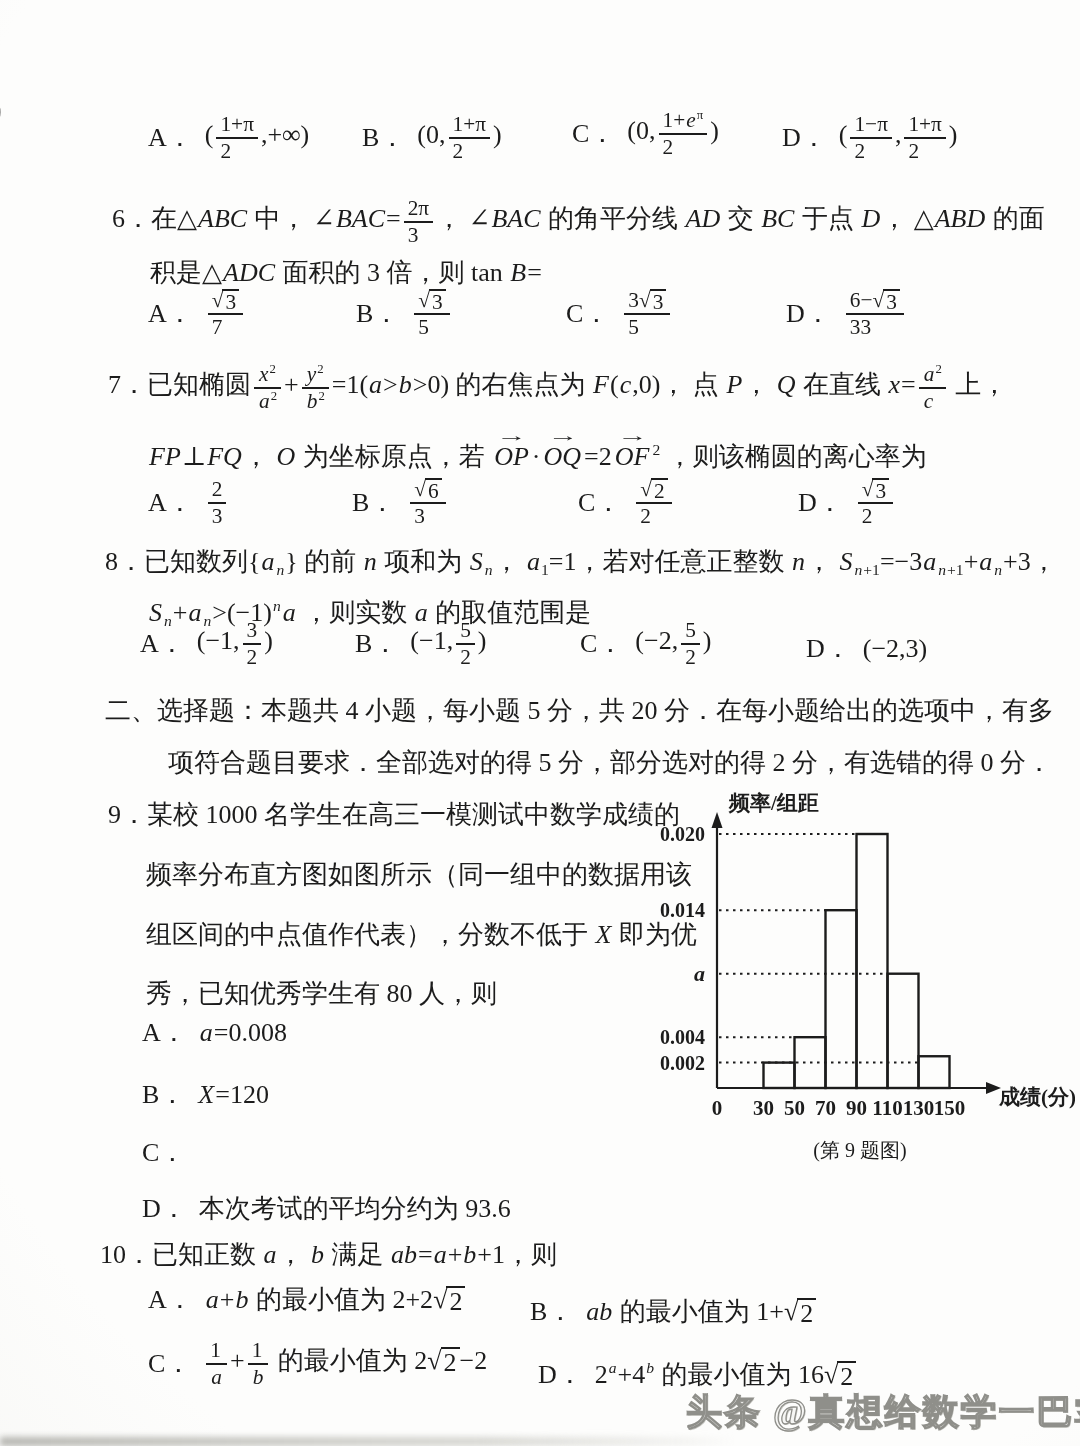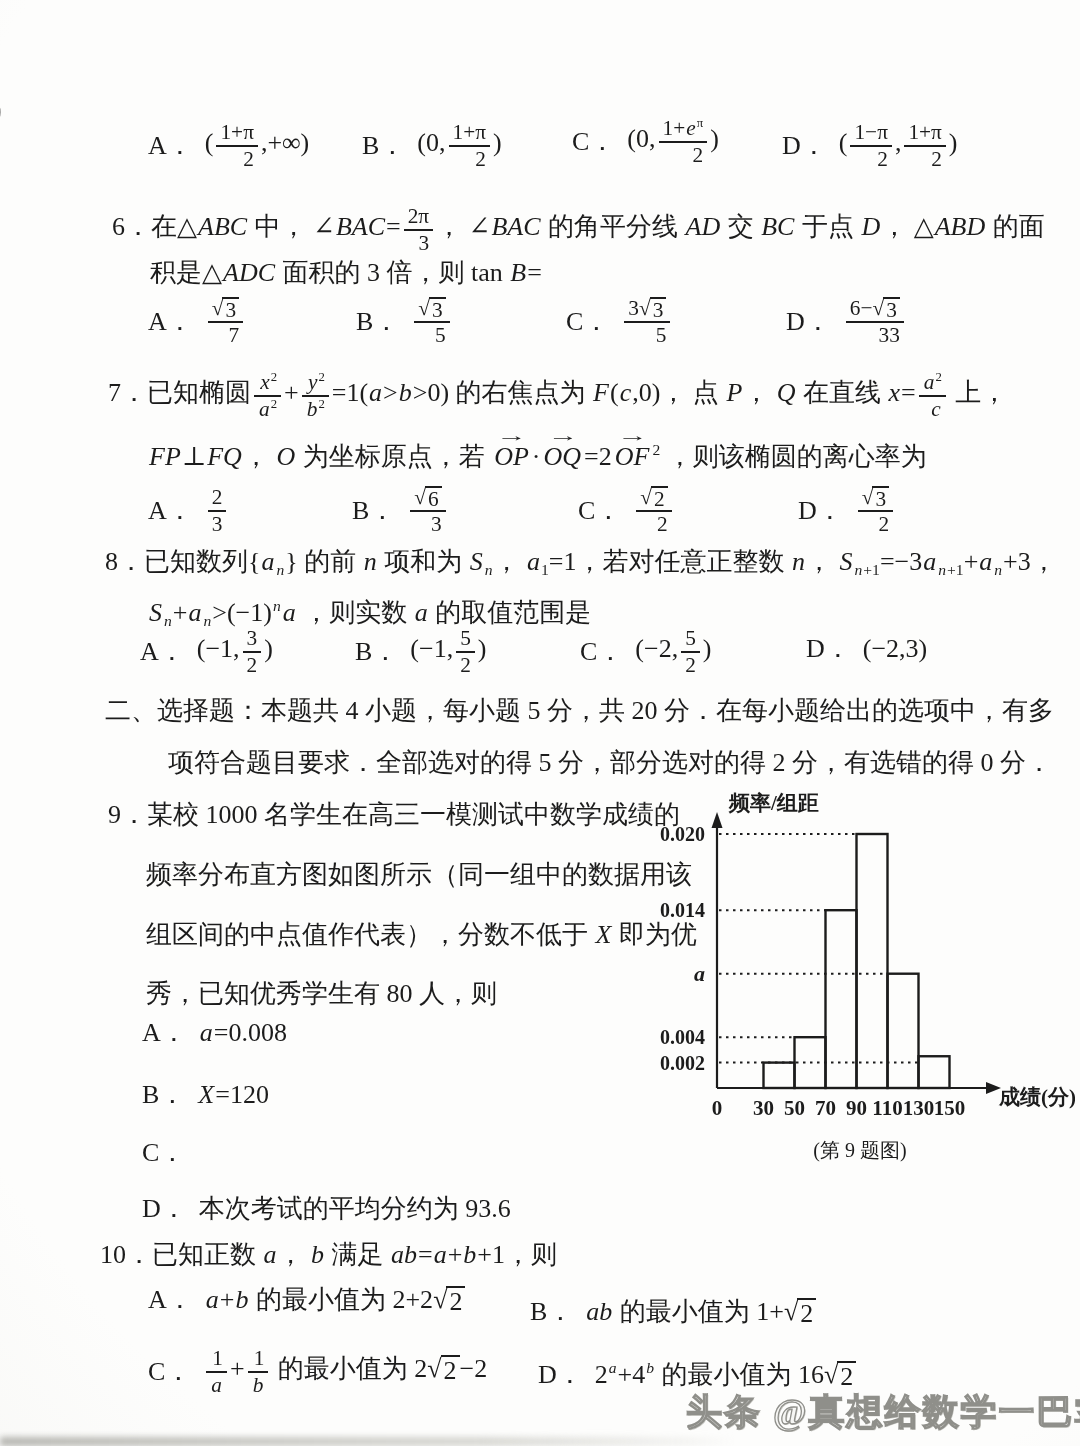--- a/index.html
+++ b/index.html
@@ -11,22 +11,22 @@
     font-family:"Liberation Serif","DejaVu Serif",serif;
     font-size:26px;
   }
   .mline{position:absolute; white-space:nowrap; line-height:1.3;}
   .opt{display:flex; align-items:center;}
   .optlabel{margin-right:12px;}
   .bold{font-weight:400;}
   .it{font-style:italic; padding:0 1px;}
   .bf{font-weight:700;}
   
-  .mfrac{display:inline-flex; flex-direction:column; align-items:stretch; text-align:right;
-         vertical-align:middle; font-size:.82em; line-height:1.15; margin:8px 3px;}
+  .mfrac{display:inline-flex; flex-direction:column; align-items:stretch; text-align:left;
+         vertical-align:middle; font-size:.82em; line-height:1.15; margin:0 3px;}
   .mfrac .num{padding:0 4px;}
   .mfrac .den{border-top:2px solid currentColor; padding:0 4px;}
   
   .msqrt{display:inline-flex; align-items:flex-start;}
   .msqrt .sign{line-height:1.05;}
   .msqrt .rad{border-top:2px solid currentColor; line-height:1.05; padding:0 3px; margin-left:-1px;}
   
   .msup{font-size:.6em; vertical-align:.65em; line-height:0;}
   .msub{font-size:.6em; vertical-align:-.3em; line-height:0;}
   

